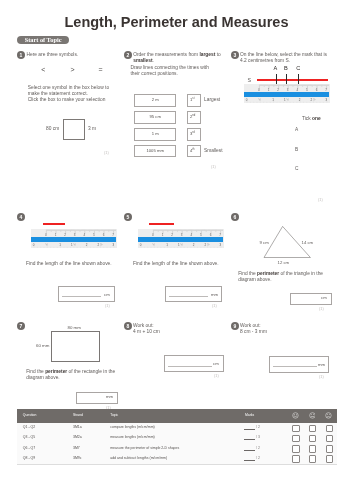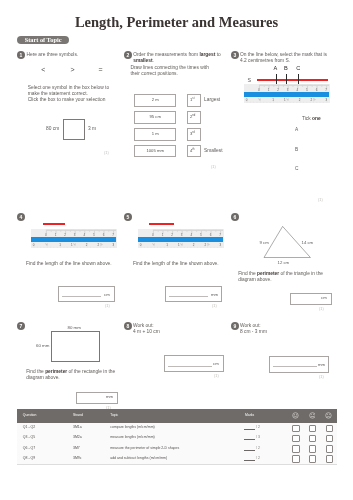--- a/index.html
+++ b/index.html
@@ -1,21 +1,21 @@
 <!DOCTYPE html>
 <html><head>
 <meta charset="utf-8">
 <style>
   html,body{margin:0;padding:0;}
   body{width:353px;height:500px;background:#fff;
     font-family:"Liberation Sans",sans-serif;color:#5f5b59;}
   #page{position:relative;width:353px;height:500px;overflow:hidden;background:#fff;}
 
   .title{position:absolute;left:0;top:14px;width:353px;text-align:center;
-    font-family:Liberation Serif, serif;font-size:14.5px;font-weight:bold;color:#3a3432;}
+    font-family:Liberation Sans, sans-serif;font-size:14.5px;font-weight:bold;color:#3a3432;}
   .topicbadge{position:absolute;left:17.3px;top:36.1px;background:#7a7673;color:#fff;
     font-family:"Liberation Serif",serif;font-weight:bold;font-size:6.3px;
     height:8.3px;line-height:8.6px;padding:0 7.4px;border-radius:4.2px;white-space:nowrap;}
 
   .qblock{position:absolute;}
   .qnum{position:absolute;width:8px;height:8px;border-radius:50%;background:#6e6a67;
      color:#fff;font-size:5px;font-weight:bold;line-height:8.1px;text-align:center;}
   .qt{position:absolute;font-size:4.85px;line-height:6.1px;color:#605c5a;white-space:nowrap;}
   .qt b{font-weight:bold;color:#403a38;}
   .marks{position:absolute;font-size:4px;color:#c2bebc;}

